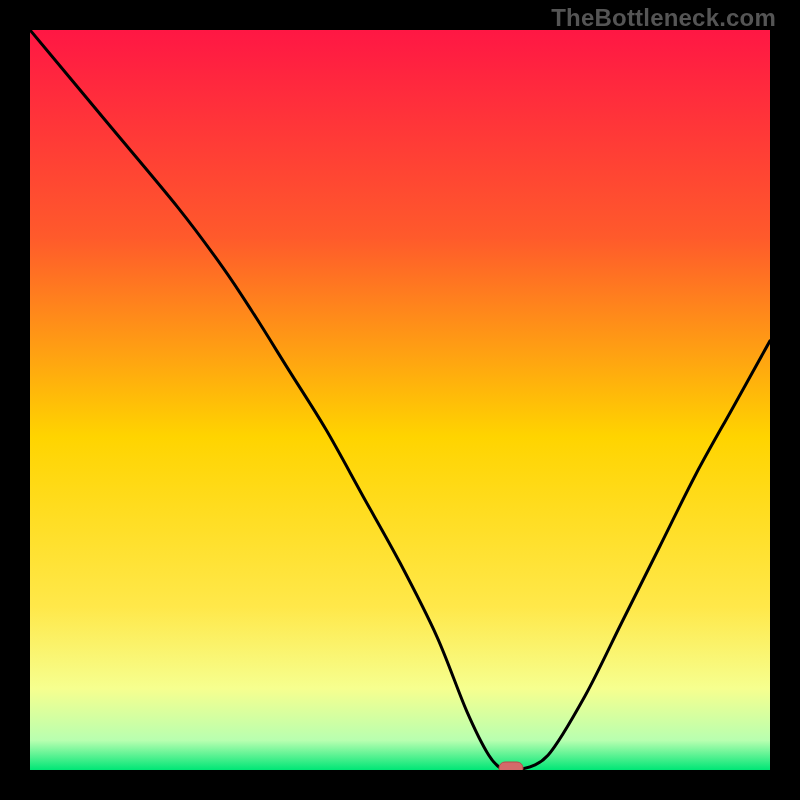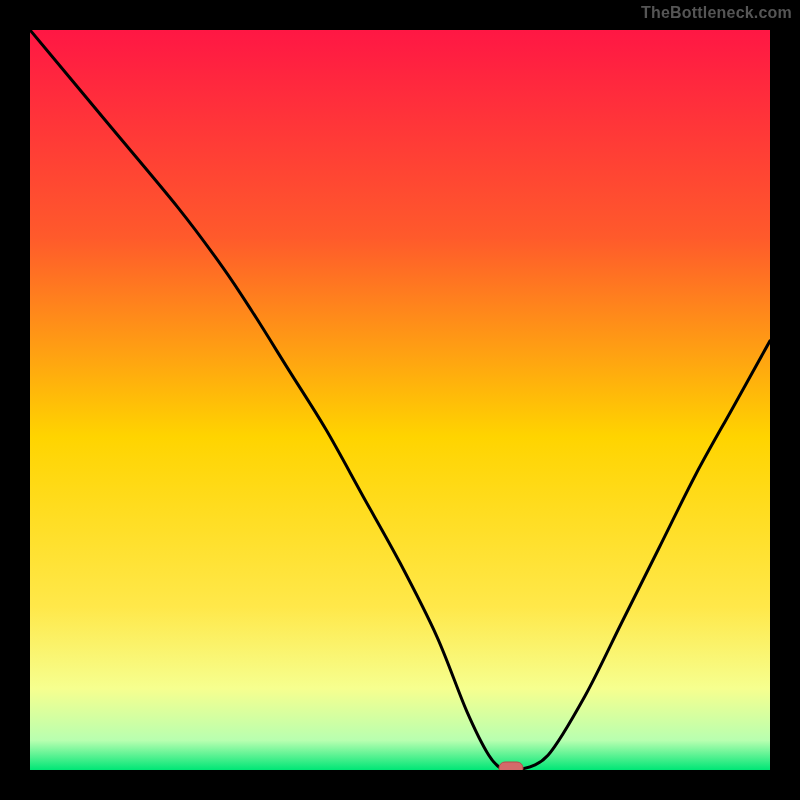--- a/index.html
+++ b/index.html
@@ -13,23 +13,23 @@
   }
   .frame {
     position: relative;
     width: 800px;
     height: 800px;
     background: #000;
   }
   .watermark {
     position: absolute;
     top: 4px;
-    right: 8px;
+    right: 24px;
     color: #555;
-    font-size: 16px;
+    font-size: 24px;
     font-weight: 600;
     letter-spacing: 0.2px;
     z-index: 5;
     user-select: none;
   }
   .plot-area {
     position: absolute;
     left: 30px;
     top: 30px;
     width: 740px;

